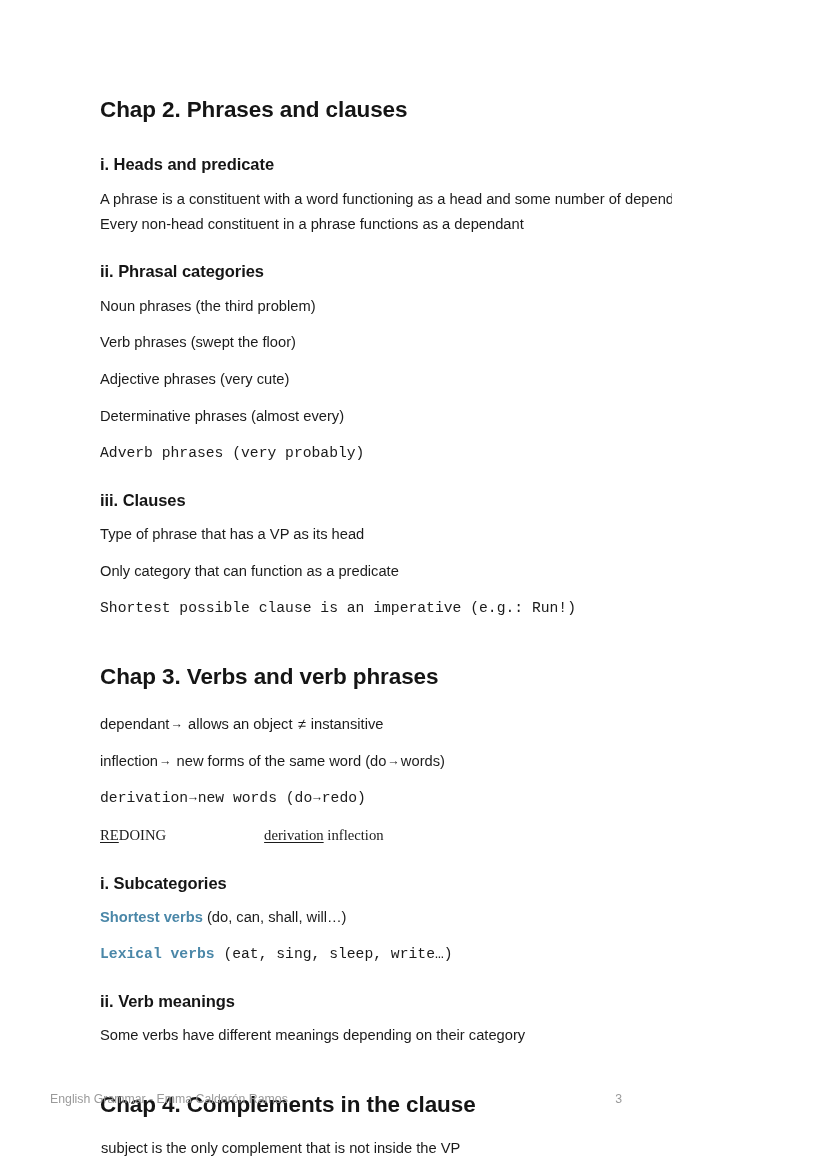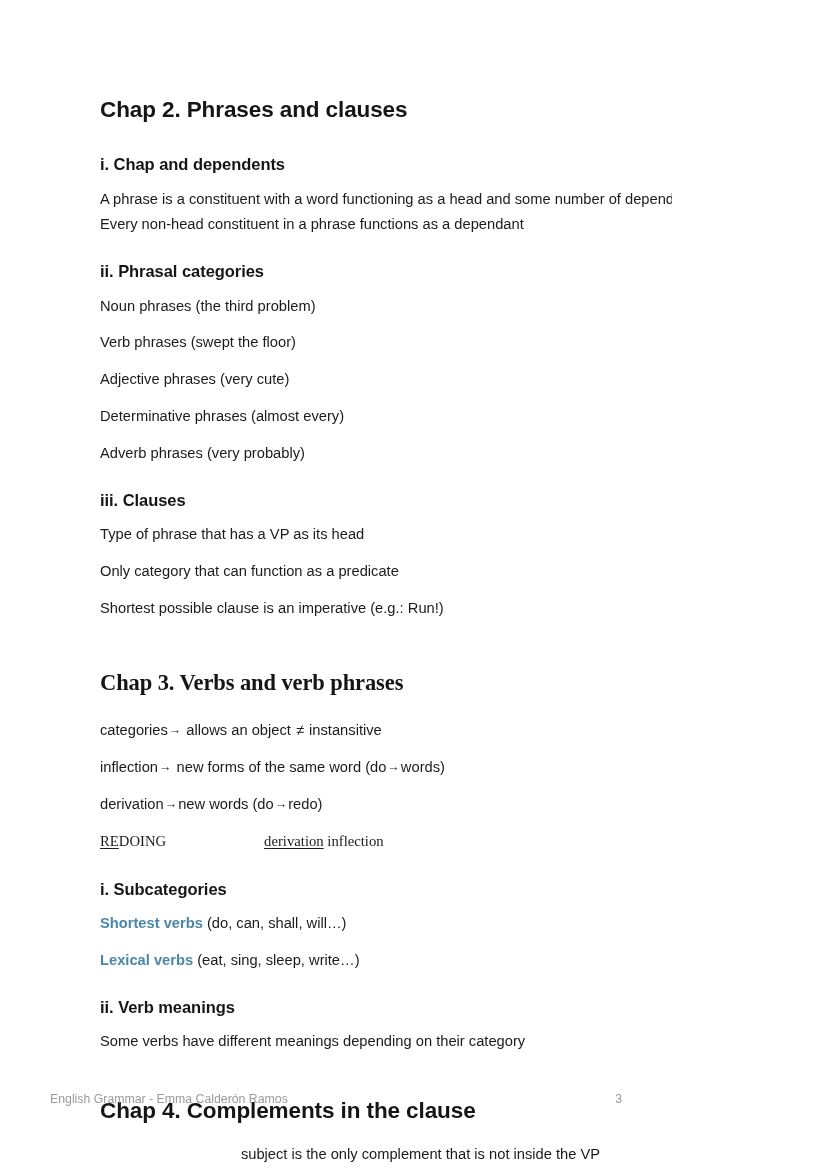--- a/index.html
+++ b/index.html
@@ -29,21 +29,21 @@
   
   .chap-heading {
     font-size: 22.5px;
     font-weight: bold;
     color: #151515;
     letter-spacing: -0.1px;
     line-height: 1.25;
     margin: 0;
   }
   .chap-2 { margin-bottom: 30px; }
-  .chap-3 { margin-top: 6px; margin-bottom: 21px; font-family: Liberation Serif, serif; }
+  .chap-3 { margin-top: 0; margin-bottom: 21px; }
   .chap-4 { margin-top: 0; margin-bottom: 17px; }
 
   
   .sub-heading {
     font-size: 16.5px;
     font-weight: bold;
     color: #151515;
     line-height: 1.3;
     margin: 0 0 11px 0;
     letter-spacing: -0.05px;
@@ -63,21 +63,21 @@
     line-height: 1.72;
     margin: 0;
   }
 
   
   .block-gap-sm { height: 12px; }
   .block-gap-md { height: 24px; }
   .block-gap-xl { height: 42px; }
 
   .list-line { margin-bottom: 11.5px; }
-  .list-line:last-child { margin-bottom: 0; }
+  .list-line:last-child { margin-bottom: 0; font-family: Liberation Mono, monospace; }
 
   
   .arrow {
     font-size: 12.5px;
     vertical-align: 1px;
     padding: 0 1px;
   }
   .neq { padding: 0 1px; }
 
   .u { text-decoration: underline; text-underline-offset: 2px; }
@@ -90,21 +90,21 @@
   .redo-row {
     font-size: 14.7px;
     color: #1b1b1b;
     line-height: 1.72;
     margin: 0;
     white-space: pre;
     font-family: Liberation Serif, serif;
   }
   .redo-gap { display: inline-block; width: 98px; }
 
-  .indent-1 { margin-left: 1px; text-align: center; }
+  .indent-1 { margin-left: 1px; }
 
   
   .footer {
     position: absolute;
     left: 50px;
     right: 50px;
     top: 1092px;
     display: flex;
     align-items: baseline;
     justify-content: space-between;
@@ -115,21 +115,21 @@
   .footer-right { white-space: nowrap; }
 </style>
 </head>
 <body>
 
 <div class="page">
   <div class="content">
 
     <h1 class="chap-heading chap-2">Chap 2. Phrases and clauses</h1>
 
-    <h2 class="sub-heading">i. Chap and dependents</h2>
+    <h2 class="sub-heading">i. Heads and predicate</h2>
 
     <p class="para">A phrase is a constituent with a word functioning as a head and some number of dependants. Every non-head constituent in a phrase functions as a dependant</p>
 
     <div class="block-gap-md"></div>
 
     <h2 class="sub-heading">ii. Phrasal categories</h2>
 
     <div>
       <p class="body-line list-line">Noun phrases (the third problem)</p>
       <p class="body-line list-line">Verb phrases (swept the floor)</p>
@@ -147,21 +147,21 @@
       <p class="body-line list-line">Only category that can function as a predicate</p>
       <p class="body-line list-line">Shortest possible clause is an imperative (e.g.: Run!)</p>
     </div>
 
     <div class="block-gap-xl"></div>
 
     <h1 class="chap-heading chap-3">Chap 3. Verbs and verb phrases</h1>
 
     <div>
 
-      <p class="body-line list-line"><span>categories</span><span class="arrow">→</span>&nbsp;<span>allows an object </span><span class="neq">≠</span><span> instansitive</span></p>
+      <p class="body-line list-line"><span>dependant</span><span class="arrow">→</span>&nbsp;<span>allows an object </span><span class="neq">≠</span><span> instansitive</span></p>
 
       <p class="body-line list-line"><span>inflection</span><span class="arrow">→</span>&nbsp;<span>new forms of the same word (do</span><span class="arrow">→</span><span>words)</span></p>
 
       <p class="body-line list-line"><span>derivation</span><span class="arrow">→</span><span>new words (do</span><span class="arrow">→</span><span>redo)</span></p>
 
     </div>
 
     <div class="block-gap-sm"></div>
 
     <p class="redo-row"><span class="u">RE</span><span>DOING</span><span class="redo-gap"></span><span class="u">derivation</span><span> inflection</span></p>

